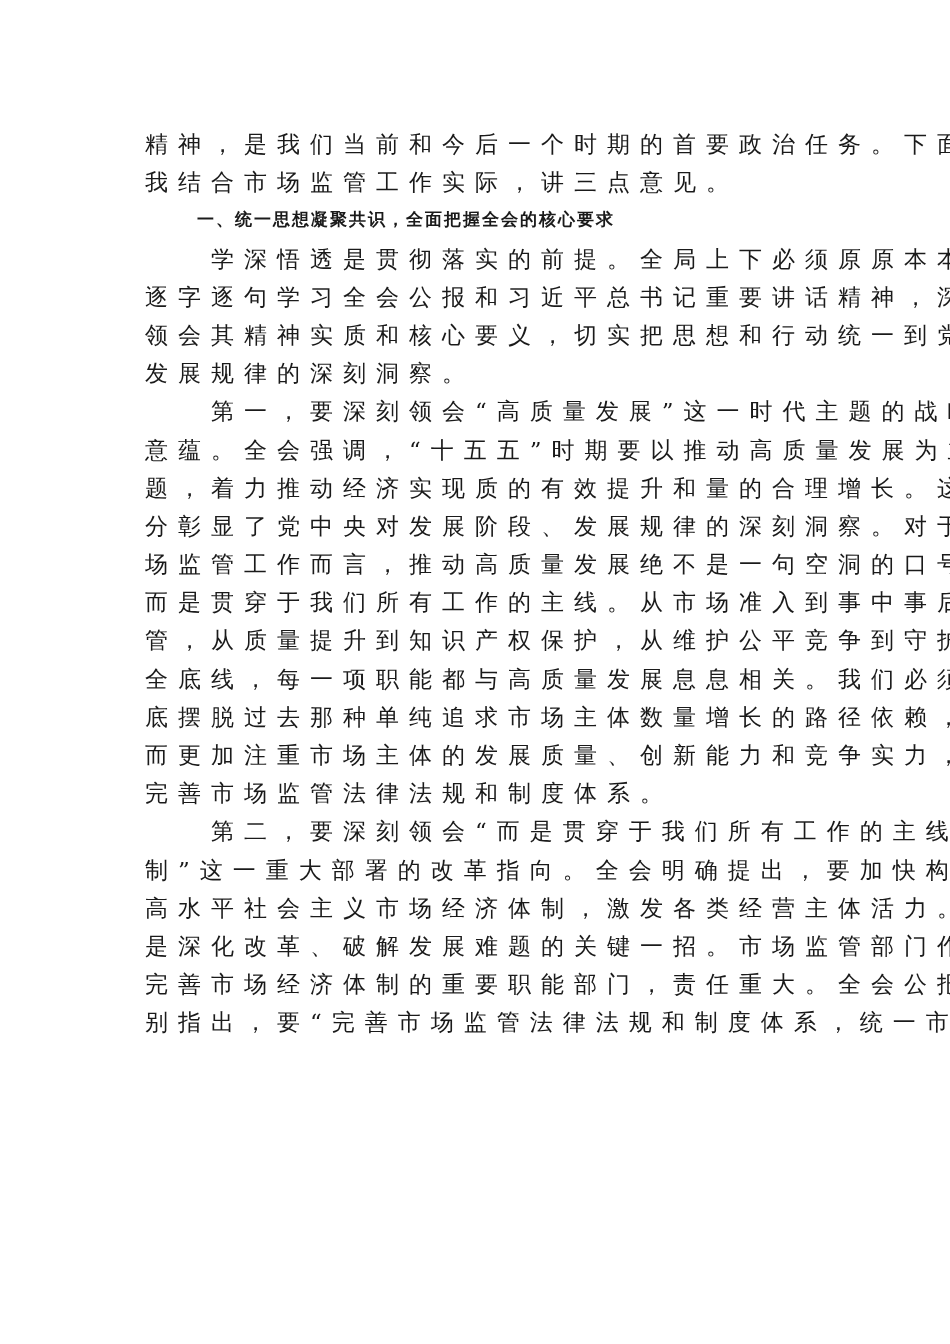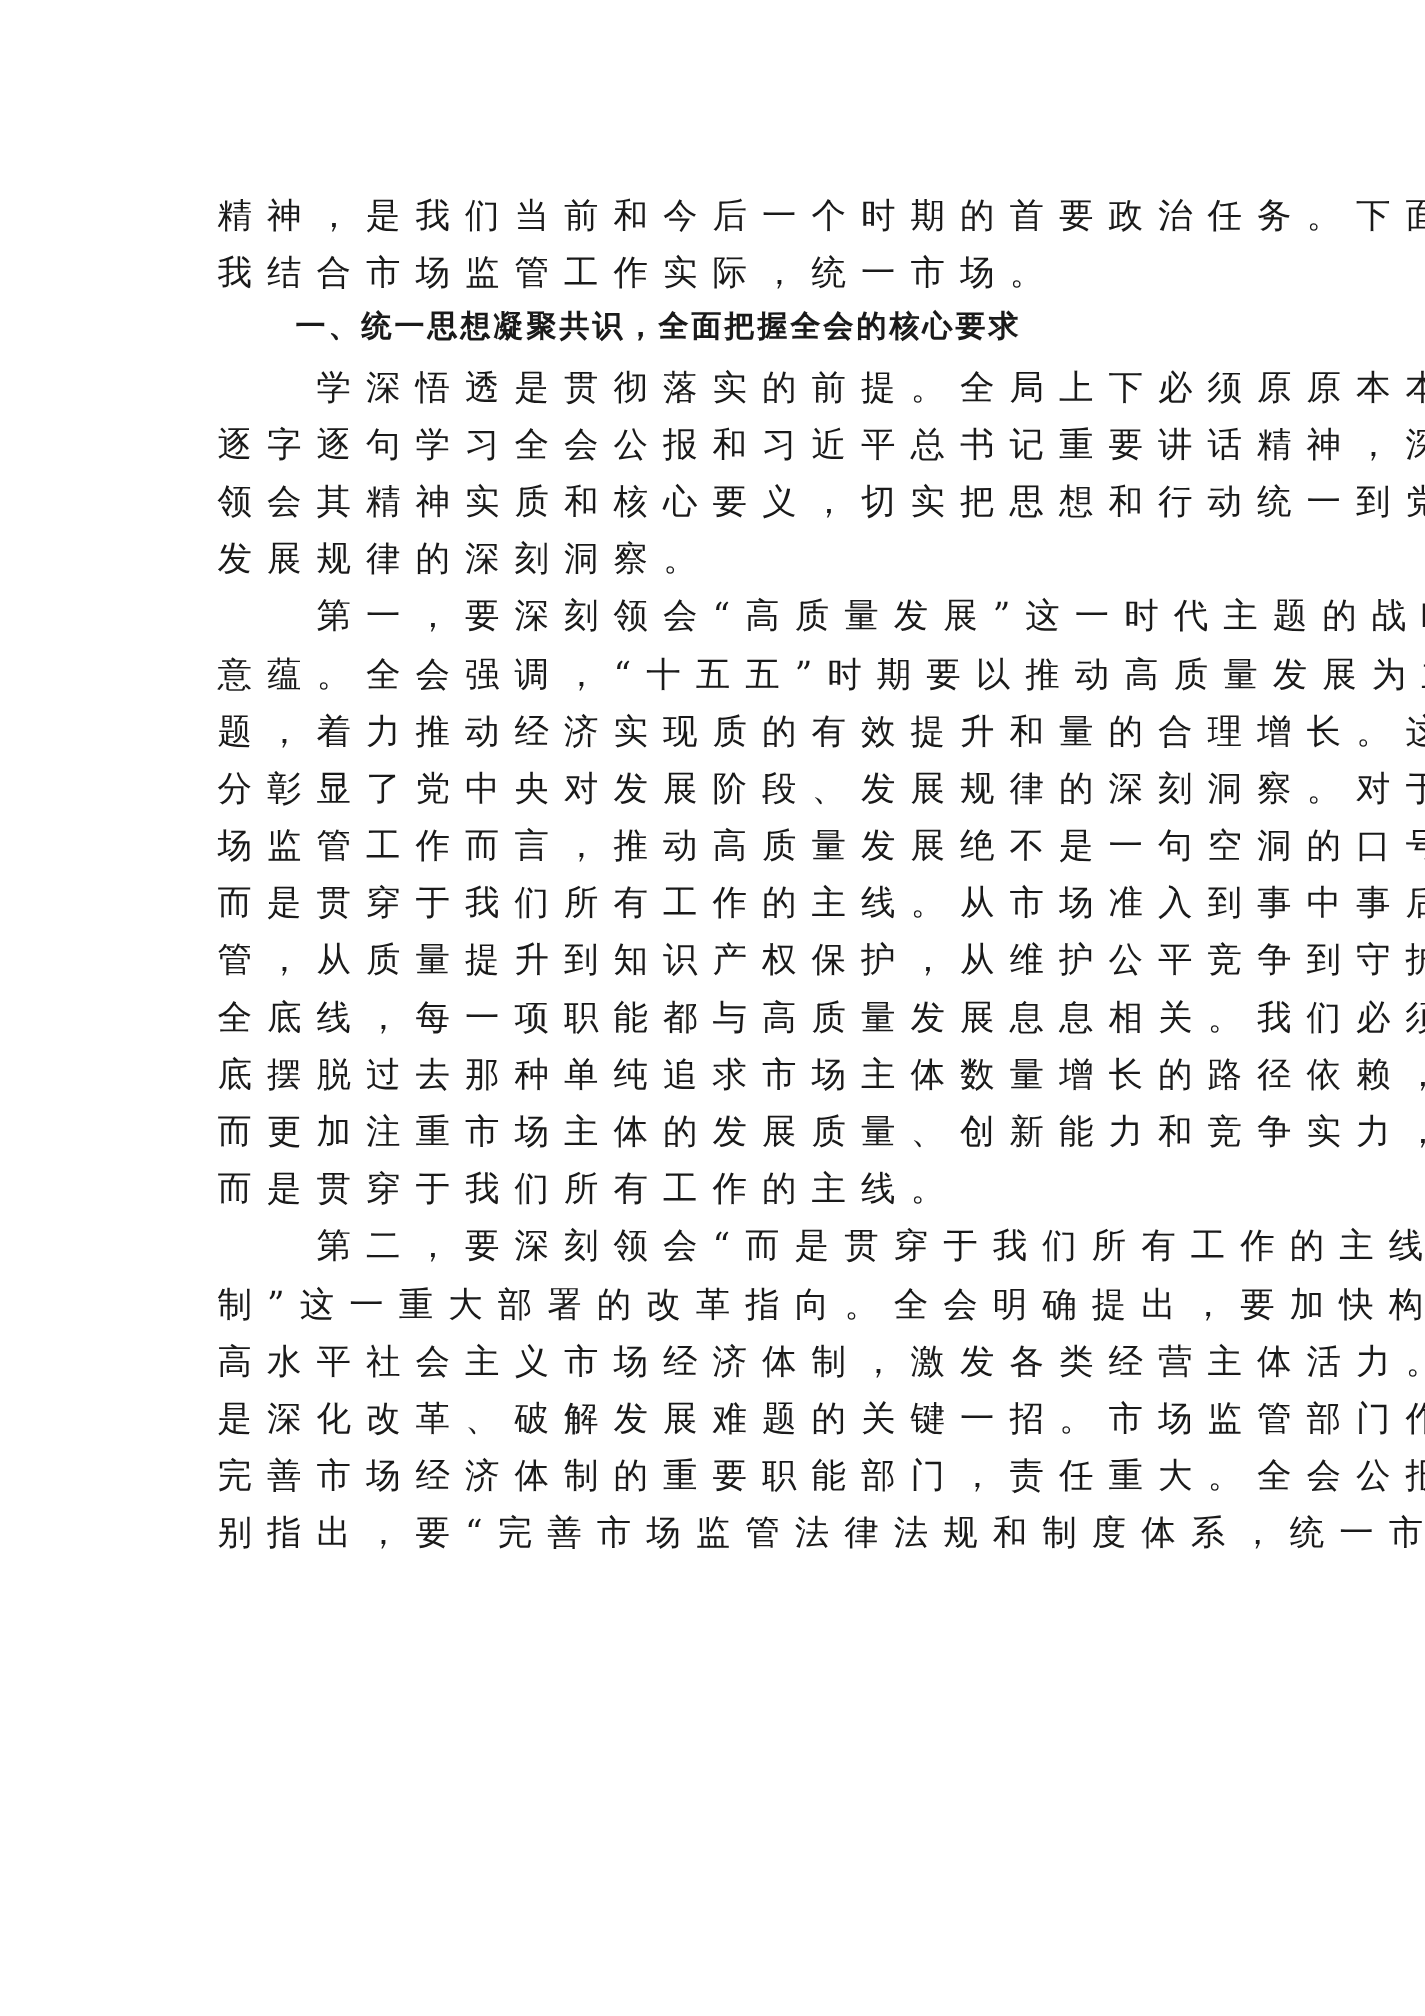--- a/index.html
+++ b/index.html
@@ -11,36 +11,36 @@
   }
   .line {
     height: 38.2px; line-height: 38.2px;
     font-size: 23px;
     white-space: nowrap;
     letter-spacing: 10px;
     overflow: visible;
   }
   .indent { padding-left: 66px; }
   .heading {
-    font-family: Liberation Mono, monospace;
+    font-family: Liberation Serif, serif;
     font-weight: bold;
-    font-size: 20px;
+    font-size: 17px;
     letter-spacing: 2px;
     padding-left: 52px;
   }
   .para { margin: 0; }
   .para.gap { margin-top: 0px; }
 </style>
 </head>
 <body>
 
 <div class="page">
   <div class="para">
     <div class="line">精神，是我们当前和今后一个时期的首要政治任务。下面，</div>
-    <div class="line">我结合市场监管工作实际，统一市场。</div>
+    <div class="line">我结合市场监管工作实际，讲三点意见。</div>
   </div>
 
   <div class="line heading">一、统一思想凝聚共识，全面把握全会的核心要求</div>
 
   <div class="para">
     <div class="line indent">学深悟透是贯彻落实的前提。全局上下必须原原本本、</div>
     <div class="line">逐字逐句学习全会公报和习近平总书记重要讲话精神，深刻</div>
     <div class="line">领会其精神实质和核心要义，切实把思想和行动统一到党中</div>
     <div class="line">发展规律的深刻洞察。</div>
   </div>
@@ -49,21 +49,21 @@
     <div class="line indent">第一，要深刻领会“高质量发展”这一时代主题的战略</div>
     <div class="line">意蕴。全会强调，“十五五”时期要以推动高质量发展为主</div>
     <div class="line">题，着力推动经济实现质的有效提升和量的合理增长。这充</div>
     <div class="line">分彰显了党中央对发展阶段、发展规律的深刻洞察。对于市</div>
     <div class="line">场监管工作而言，推动高质量发展绝不是一句空洞的口号，</div>
     <div class="line">而是贯穿于我们所有工作的主线。从市场准入到事中事后监</div>
     <div class="line">管，从质量提升到知识产权保护，从维护公平竞争到守护安</div>
     <div class="line">全底线，每一项职能都与高质量发展息息相关。我们必须彻</div>
     <div class="line">底摆脱过去那种单纯追求市场主体数量增长的路径依赖，转</div>
     <div class="line">而更加注重市场主体的发展质量、创新能力和竞争实力，以</div>
-    <div class="line">而是贯穿于我们所有工作的主线。</div>
+    <div class="line">完善市场监管法律法规和制度体系。</div>
   </div>
 
   <div class="para gap">
     <div class="line indent">第二，要深刻领会“而是贯穿于我们所有工作的主线</div>
     <div class="line">制”这一重大部署的改革指向。全会明确提出，要加快构建</div>
     <div class="line">高水平社会主义市场经济体制，激发各类经营主体活力。这</div>
     <div class="line">是深化改革、破解发展难题的关键一招。市场监管部门作为</div>
     <div class="line">完善市场经济体制的重要职能部门，责任重大。全会公报特</div>
     <div class="line">别指出，要“完善市场监管法律法规和制度体系，统一市场</div>
   </div>

